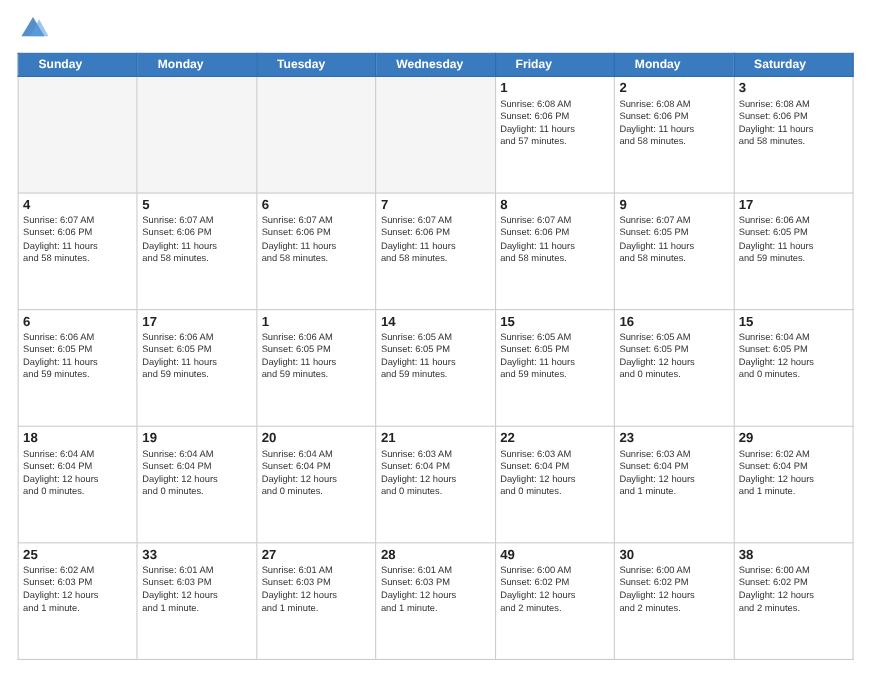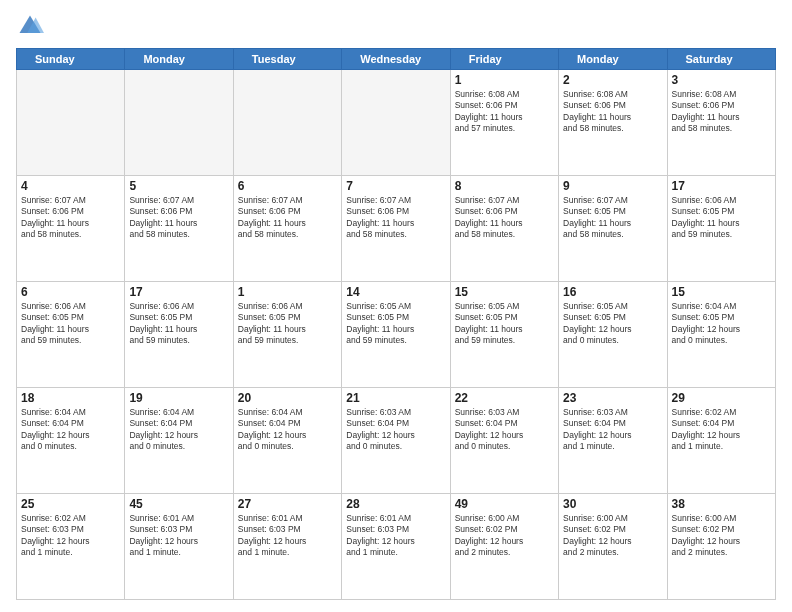--- a/index.html
+++ b/index.html
@@ -312,21 +312,21 @@
         </tr>
         <tr>
           <td>
             <span class="day-num">25</span>
             <div class="day-info" style="white-space: pre-line;">Sunrise: 6:02 AM
 Sunset: 6:03 PM
 Daylight: 12 hours
 and 1 minute.</div>
           </td>
           <td>
-            <span class="day-num">45</span>
+            <span class="day-num">33</span>
             <div class="day-info" style="white-space: pre-line;">Sunrise: 6:01 AM
 Sunset: 6:03 PM
 Daylight: 12 hours
 and 1 minute.</div>
           </td>
           <td>
             <span class="day-num">27</span>
             <div class="day-info" style="white-space: pre-line;">Sunrise: 6:01 AM
 Sunset: 6:03 PM
 Daylight: 12 hours

